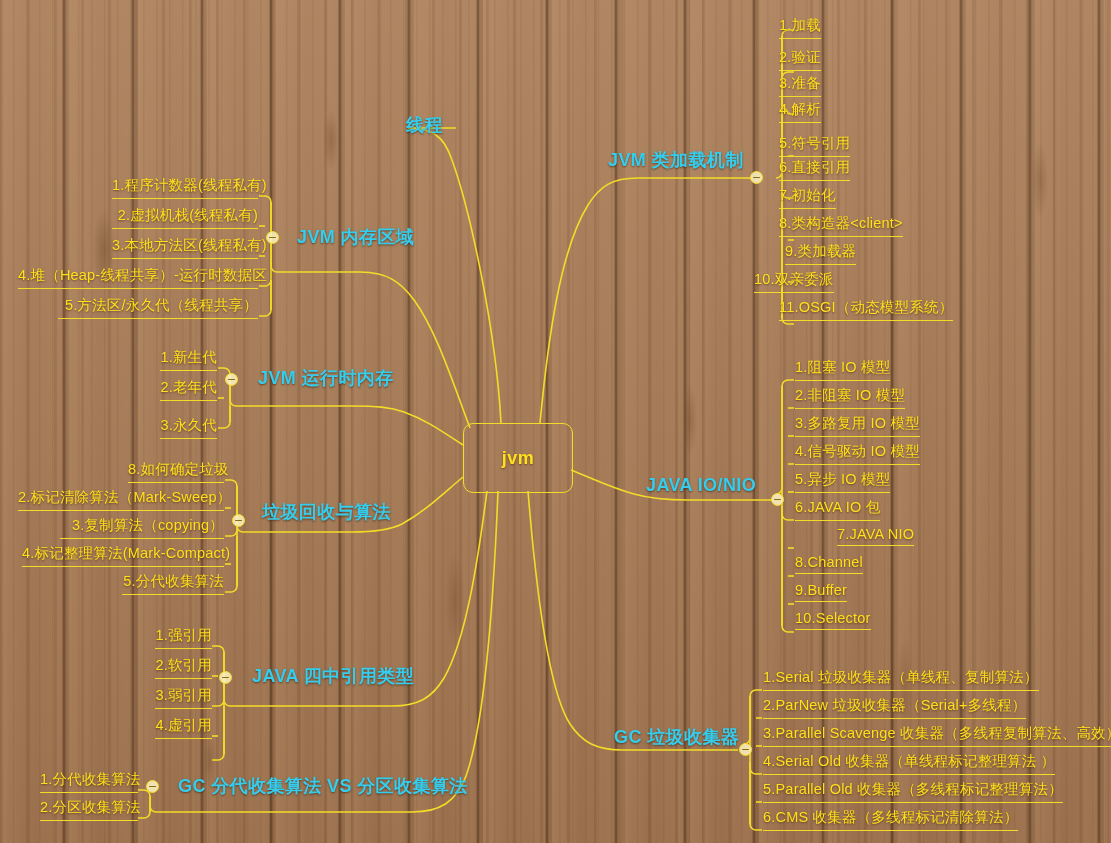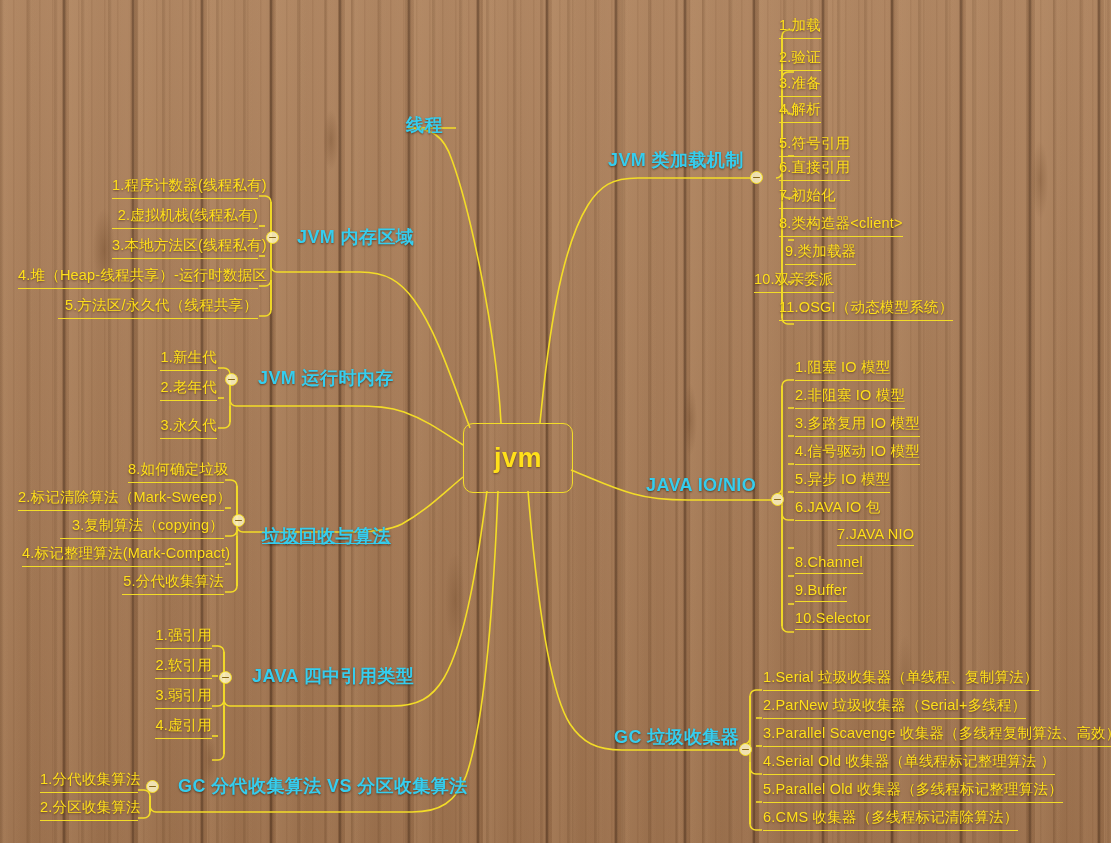--- a/index.html
+++ b/index.html
@@ -60,21 +60,21 @@
 
   
   #links{position:absolute;inset:0;width:1111px;height:843px;pointer-events:none;}
   #links path,#links line{fill:none;stroke:#f3dc27;stroke-width:1.6;}
 
   
   .root{
     position:absolute;left:463px;top:423px;width:108px;height:68px;
     border:1.6px solid #f3dc27;border-radius:10px;
     display:flex;align-items:center;justify-content:center;
-    color:#ffe01a;font-size:27px;font-weight:bold;letter-spacing:.5px;
+    color:#ffe01a;font-size:18px;font-weight:bold;letter-spacing:.5px;
     text-shadow:0 1px 2px rgba(60,30,10,.55);
   }
 
   
   .branch-title{
     position:absolute;white-space:nowrap;
     color:#35cdee;font-size:18px;font-weight:bold;letter-spacing:.4px;
     text-shadow:0 1px 2px rgba(50,26,8,.6);
   }
 
@@ -240,21 +240,21 @@
   <div class="leaf r" style="left:112px;width:146px;top:236px;">3.本地方法区(线程私有)</div>
   <div class="leaf r" style="left:18px;width:240px;top:266px;">4.堆（Heap-线程共享）-运行时数据区</div>
   <div class="leaf r" style="left:58px;width:200px;top:296px;">5.方法区/永久代（线程共享）</div>
 
   <div class="branch-title" style="left:258px;top:366px;">JVM 运行时内存</div>
   <div class="toggle" style="left:225px;top:373px;"></div>
   <div class="leaf r" style="left:160px;width:57px;top:348px;">1.新生代</div>
   <div class="leaf r" style="left:160px;width:57px;top:378px;">2.老年代</div>
   <div class="leaf r" style="left:160px;width:57px;top:408px;margin-top:8px;">3.永久代</div>
 
-  <div class="branch-title" style="left:262px;top:524px;text-decoration:underline;">垃圾回收与算法</div>
+  <div class="branch-title" style="left:262px;top:500px;">垃圾回收与算法</div>
   <div class="toggle" style="left:232px;top:514px;"></div>
   <div class="leaf r" style="left:128px;width:96px;top:460px;">8.如何确定垃圾</div>
   <div class="leaf r" style="left:18px;width:206px;top:488px;">2.标记清除算法（Mark-Sweep）</div>
   <div class="leaf r" style="left:60px;width:164px;top:516px;">3.复制算法（copying）</div>
   <div class="leaf r" style="left:22px;width:202px;top:544px;">4.标记整理算法(Mark-Compact)</div>
   <div class="leaf r" style="left:122px;width:102px;top:572px;">5.分代收集算法</div>
 
   <div class="branch-title" style="left:252px;top:664px;">JAVA 四中引用类型</div>
   <div class="toggle" style="left:219px;top:671px;"></div>
   <div class="leaf r" style="left:155px;width:57px;top:626px;">1.强引用</div>

